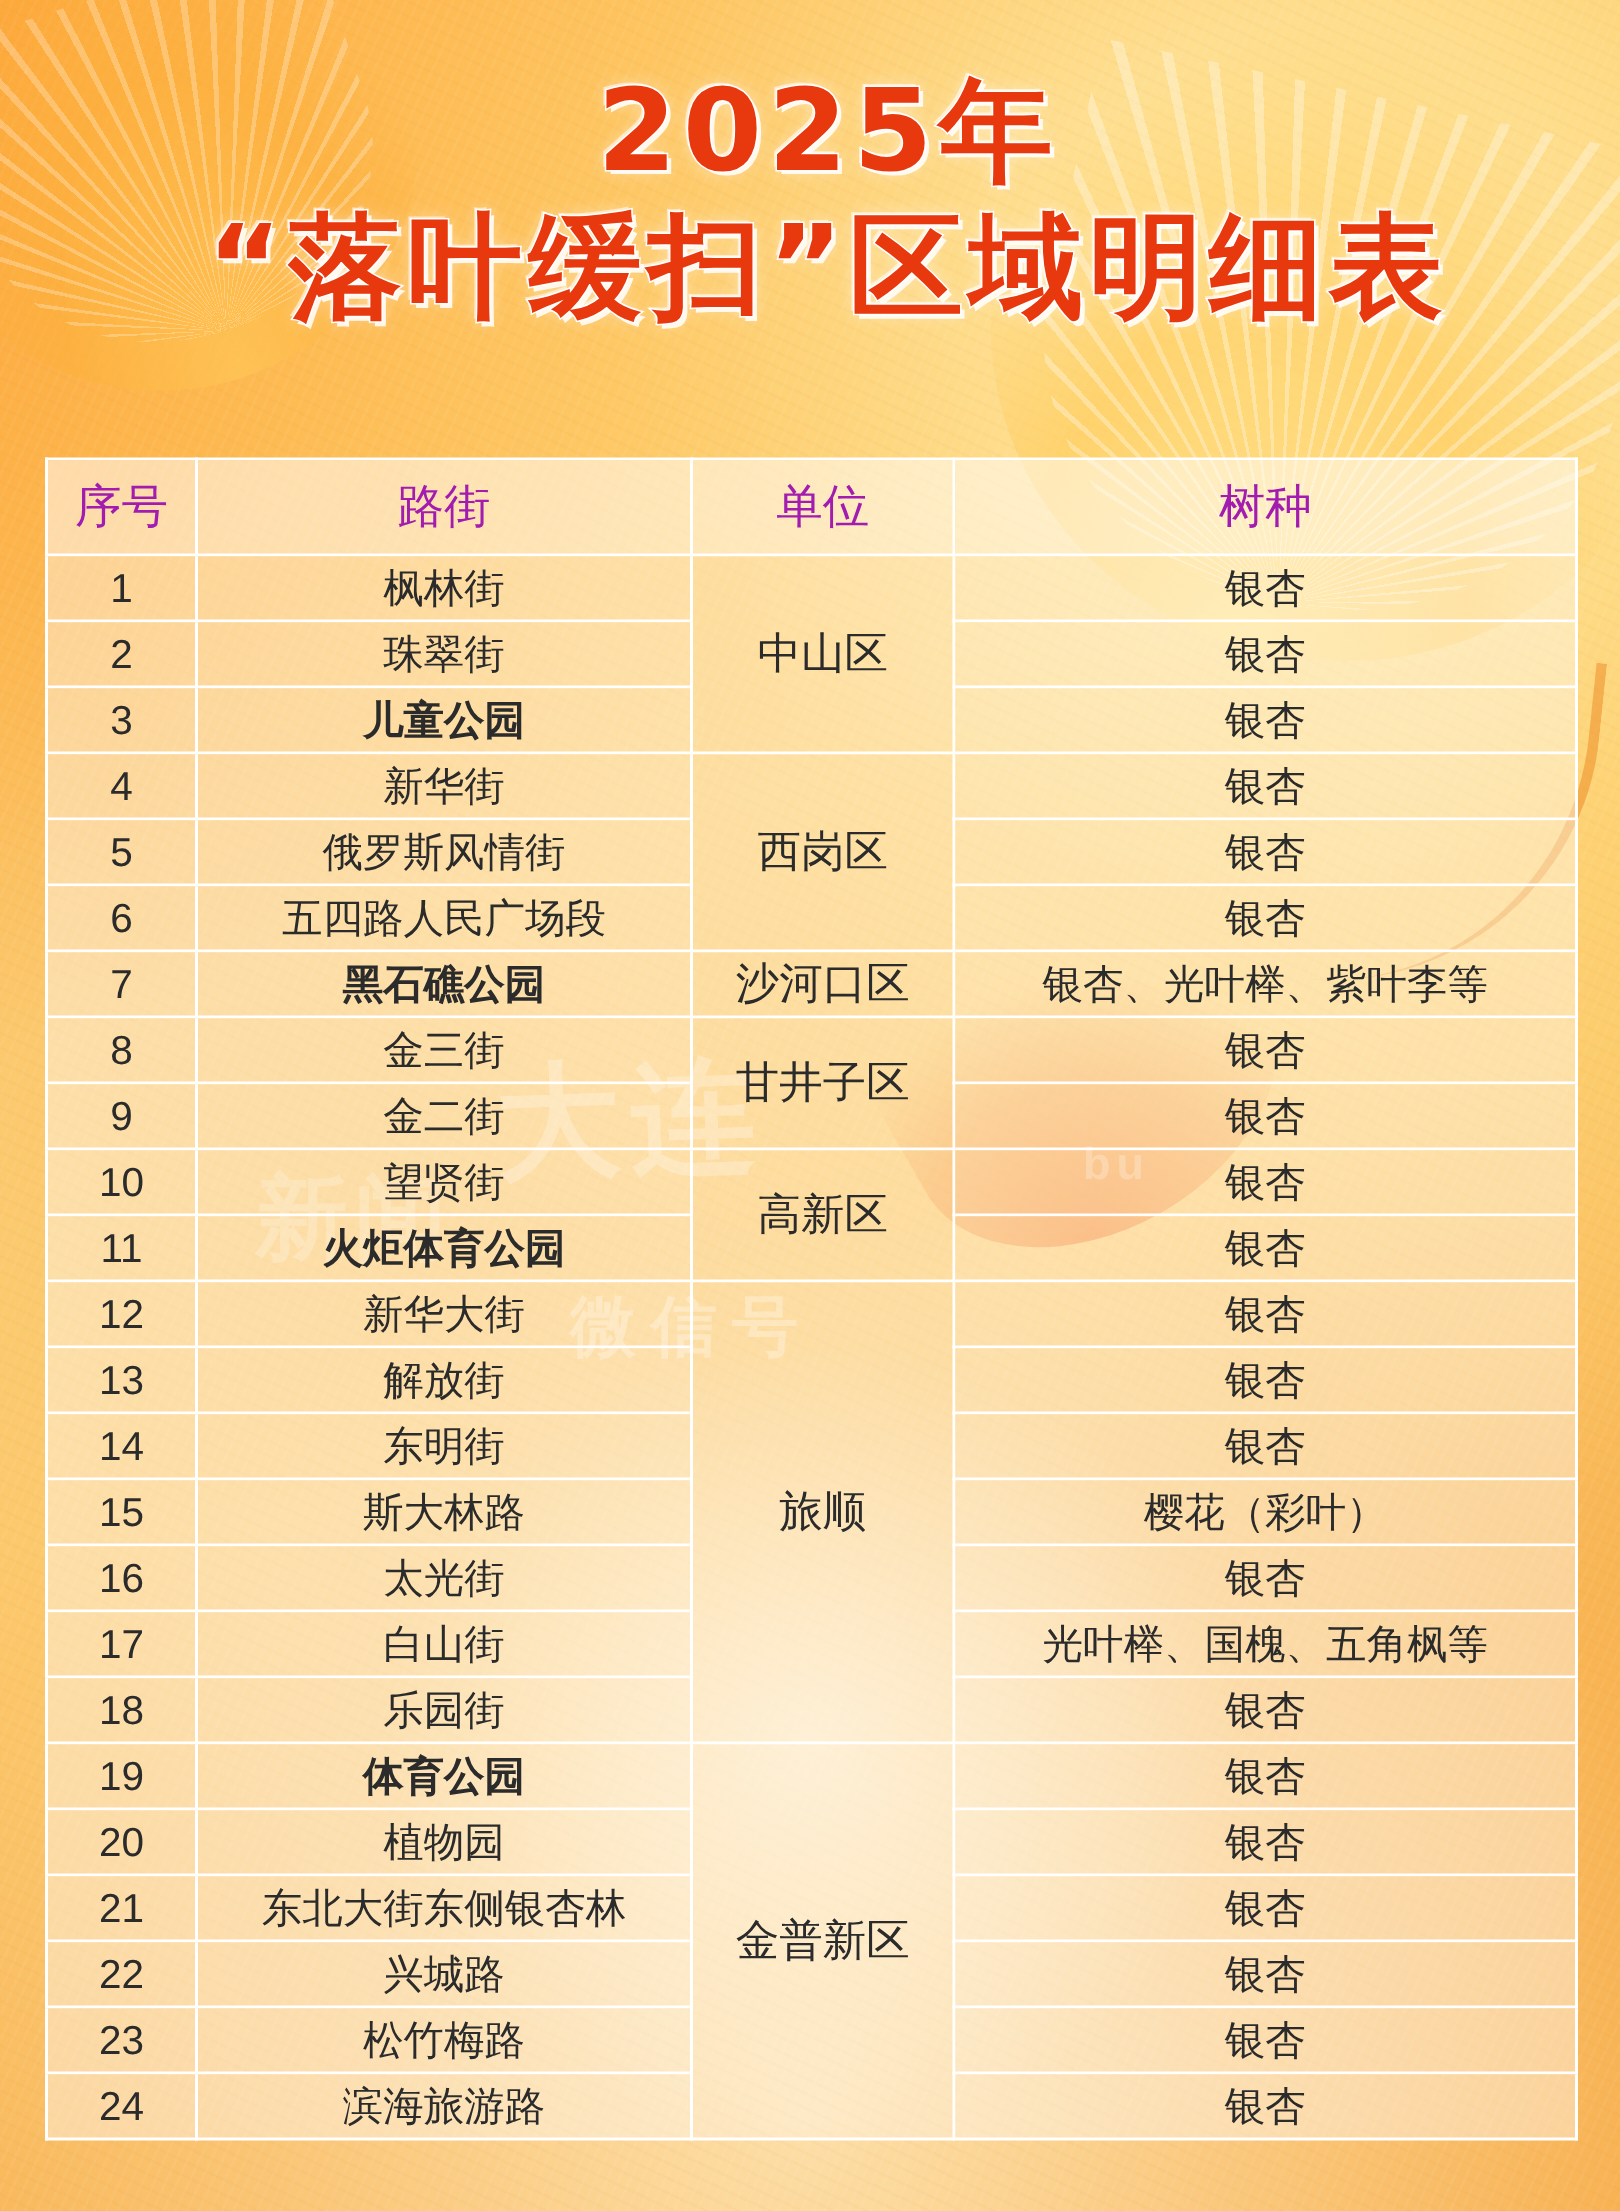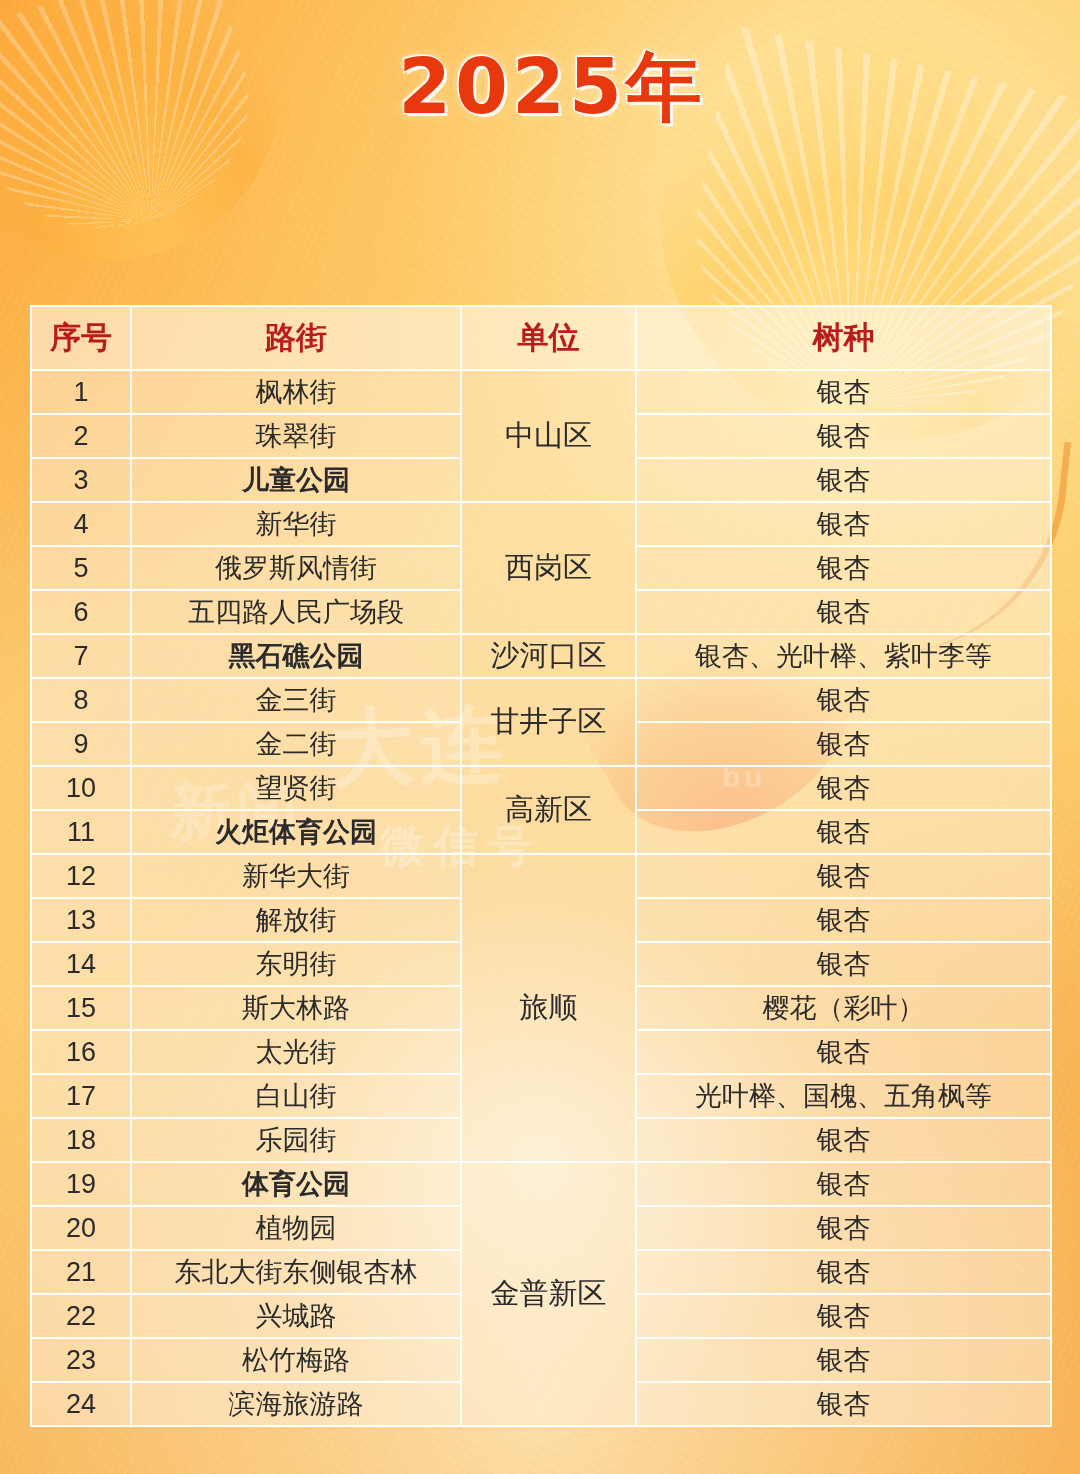--- a/index.html
+++ b/index.html
@@ -94,21 +94,21 @@
   
   .watermark {
     position: absolute;
     color: rgba(255,255,255,0.28);
     font-weight: bold;
     pointer-events: none;
     white-space: nowrap;
   }
   .wm1 { left: 330px; top: 690px; font-size: 84px; letter-spacing: 6px; transform: rotate(-2deg); }
   .wm2 { left: 686px; top: 760px; font-size: 30px; letter-spacing: 4px; color: rgba(255,255,255,0.26); margin-left: 36px; }
-  .wm3 { left: 380px; top: 817px; font-size: 44px; letter-spacing: 10px; color: rgba(255,255,255,0.30); }
+  .wm3 { left: 380px; top: 855px; font-size: 44px; letter-spacing: 10px; color: rgba(255,255,255,0.30); }
   .wm4 { left: 170px; top: 770px; font-size: 62px; letter-spacing: 4px; color: rgba(255,255,255,0.22); }
 
   
   .title-wrap {
     position: absolute;
     left: 0; right: 0; top: 44px;
     text-align: center;
     z-index: 5;
   }
   .title-line {
@@ -149,23 +149,23 @@
     vertical-align: middle;
     background: rgba(255,255,255,0.40);
     padding: 0;
     height: 42px;
     white-space: nowrap;
     overflow: hidden;
   }
   table.detail thead th {
     height: 62px;
     font-size: 31px;
-    font-weight: bold;
+    font-weight: normal;
     background: rgba(255,255,255,0.52);
-    color: #b91c1c;
+    color: #a21caf;
   }
   table.detail td.unit {
     background: rgba(255,255,255,0.34);
     font-size: 29px;
   }
   .col-idx  { width: 100px; }
   .col-road { width: 330px; }
   .col-unit { width: 175px; }
   .col-tree { width: 415px; }
   .row-alt td { background: rgba(255,255,255,0.30); }
@@ -181,20 +181,21 @@
 <div class="leaf leaf-mid"></div>
 <div class="leaf glow-bottom"></div>
 
 <div class="watermark wm1">大连</div>
 <div class="watermark wm2">bu</div>
 <div class="watermark wm3">微信号</div>
 <div class="watermark wm4">新闻</div>
 
 <div class="title-wrap">
   <div class="title-line title-1">2025年</div>
+  <div class="title-line title-2">“落叶缓扫”区域明细表</div>
 </div>
 
 <div class="table-wrap">
   <table class="detail">
     <colgroup>
       <col class="col-idx">
         <col class="col-road">
         <col class="col-unit">
         <col class="col-tree">
     </colgroup>

